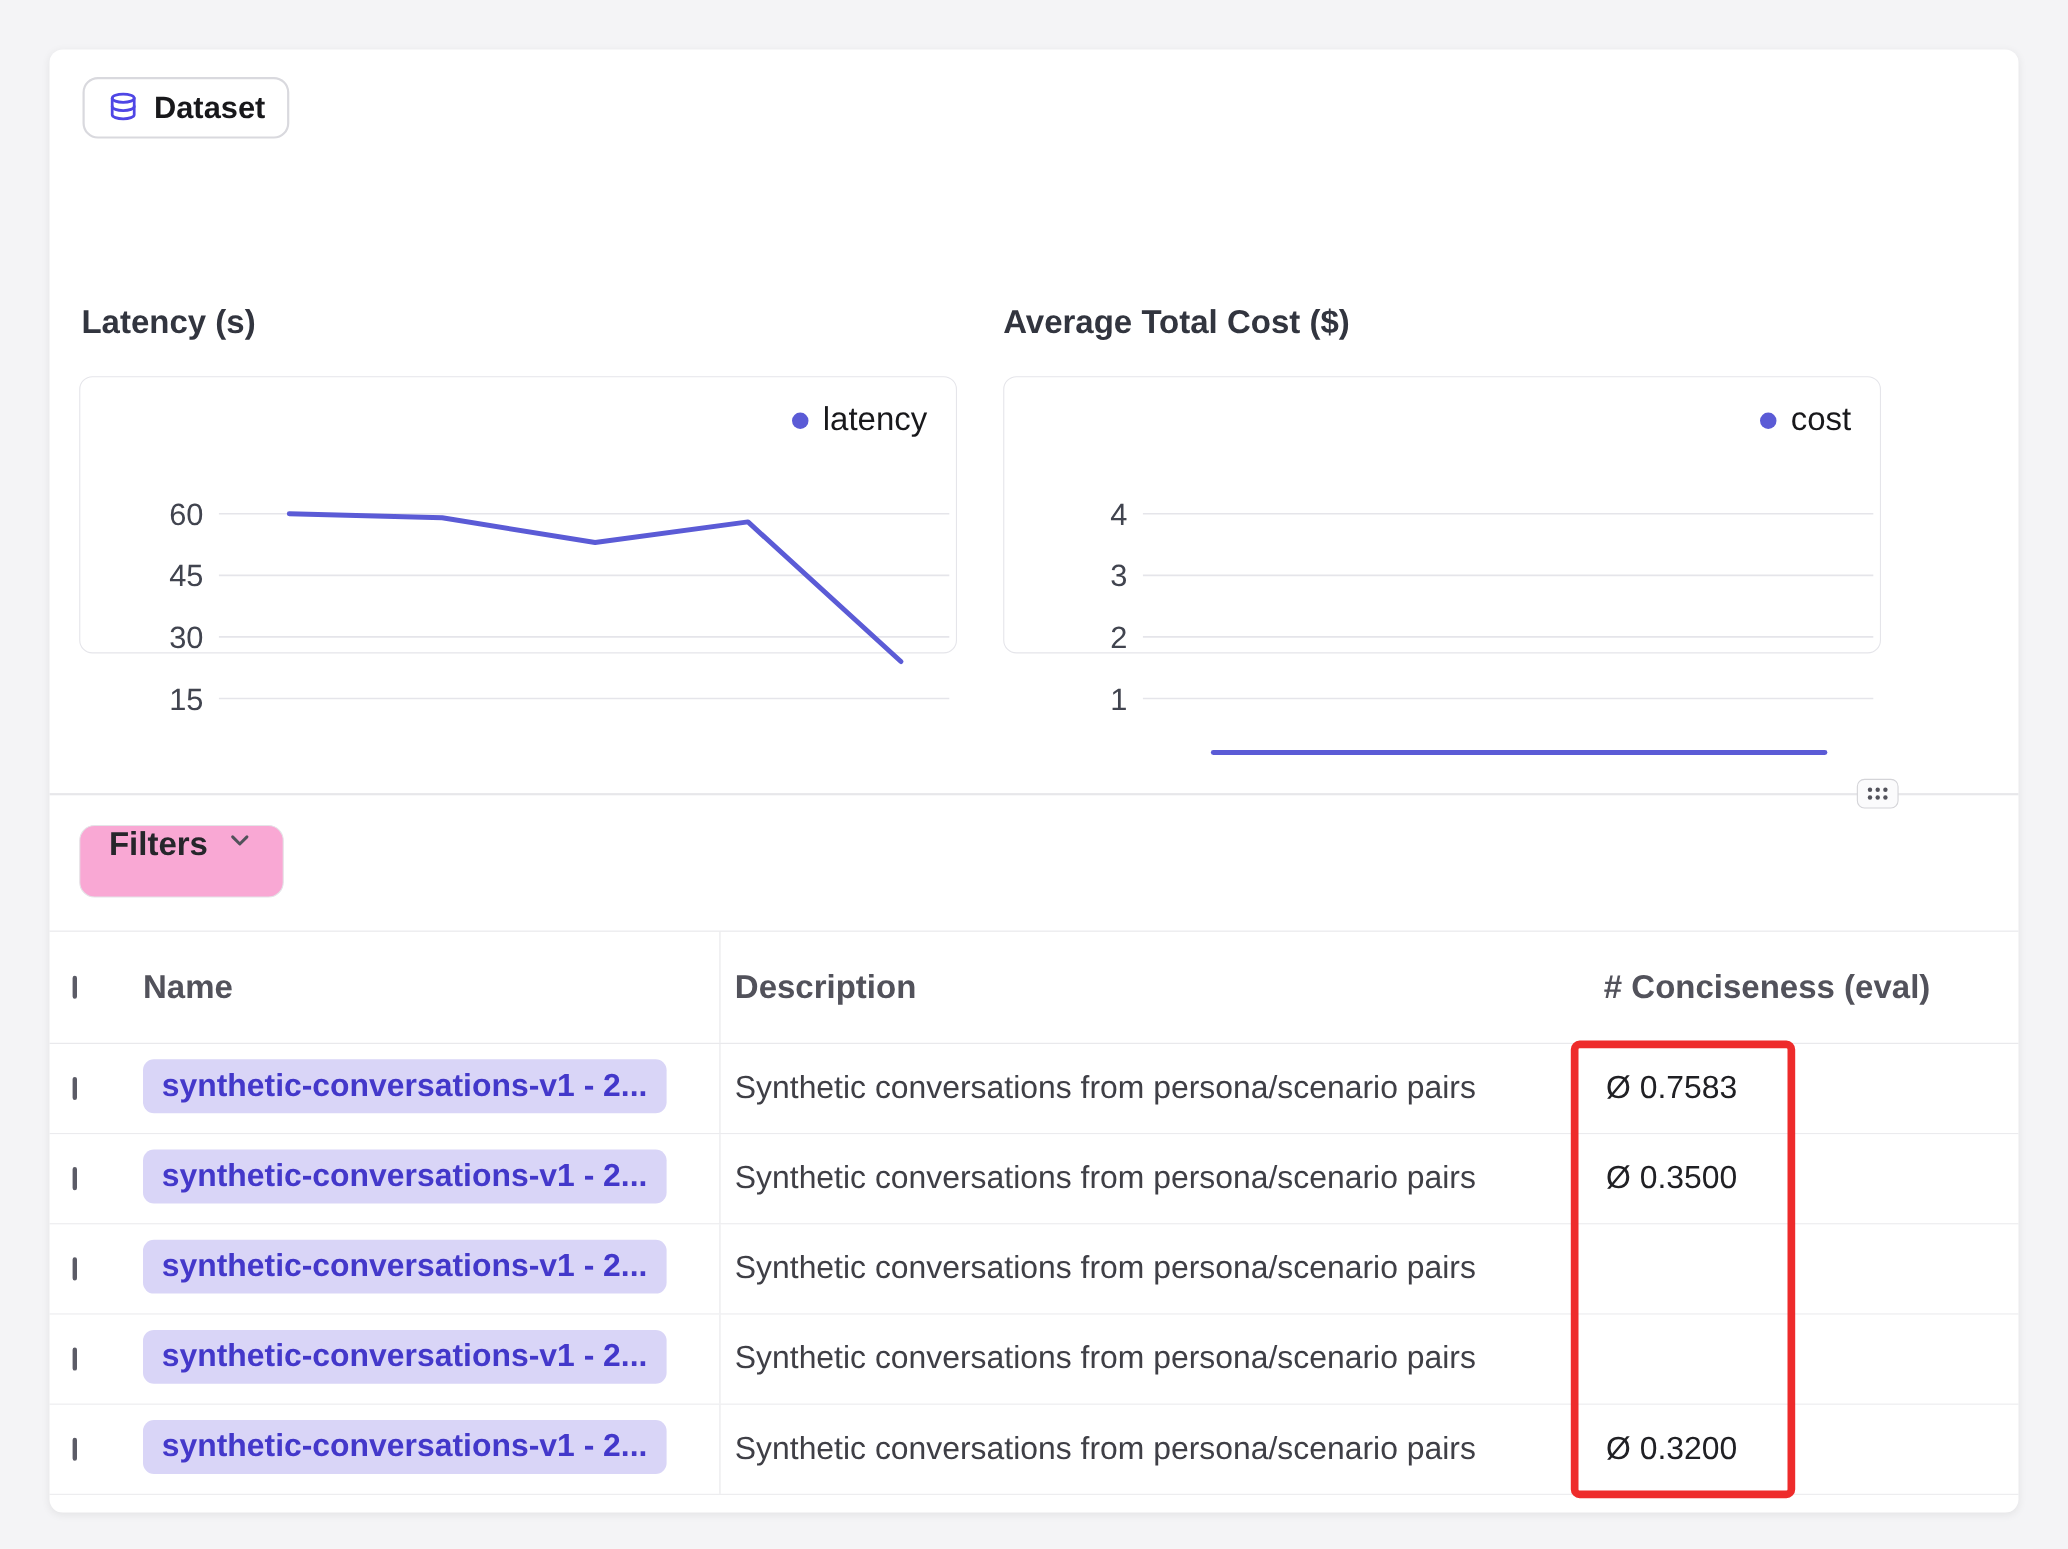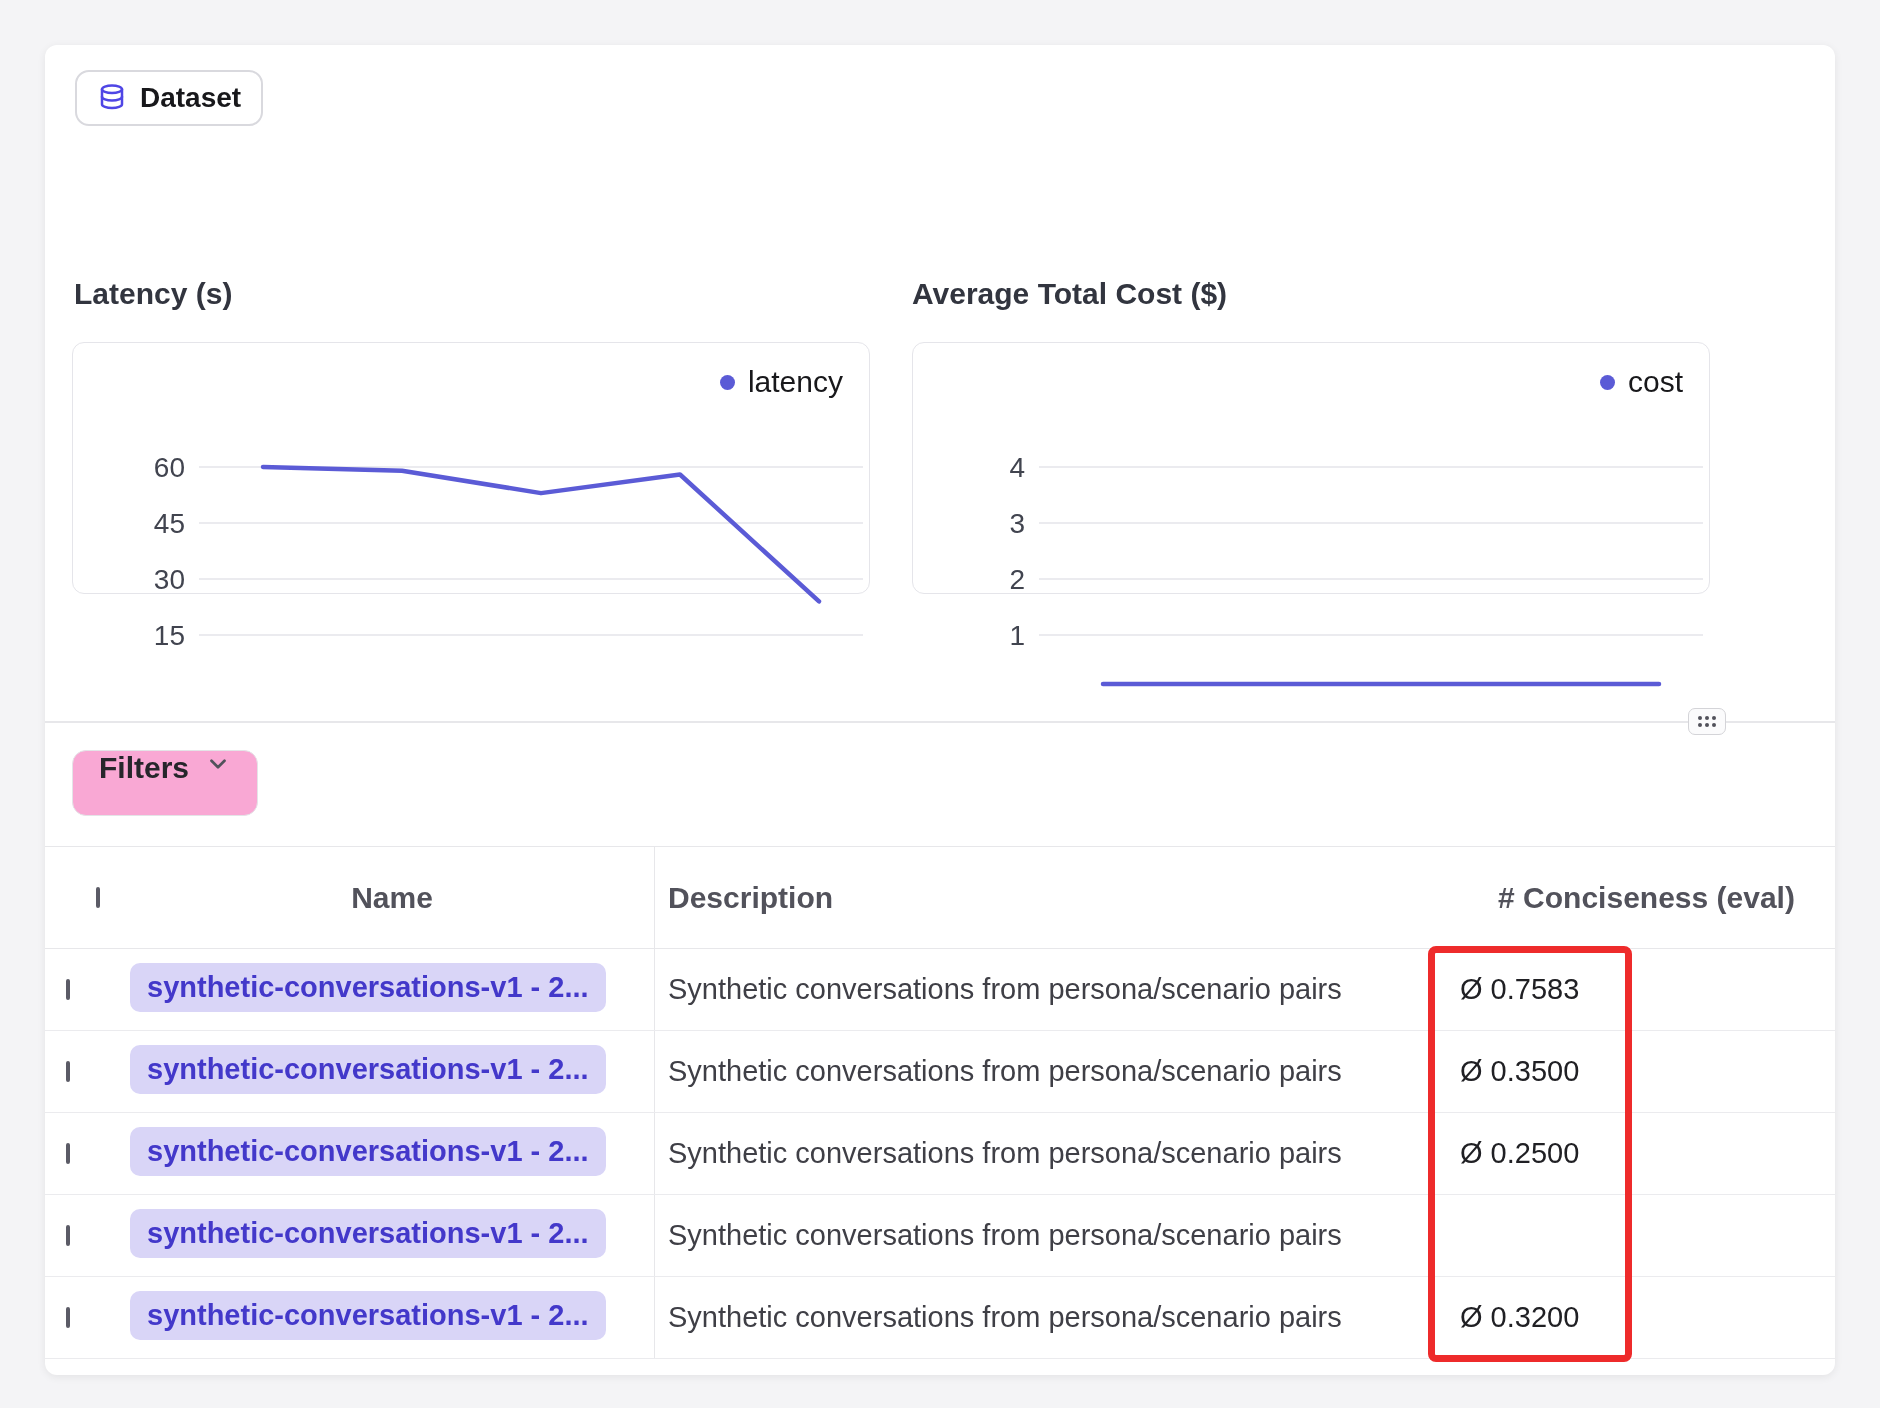--- a/index.html
+++ b/index.html
@@ -44,21 +44,21 @@
   
   .filters-btn { position:absolute; left:27px; top:705px; height:66px; padding:0 26px;
                  display:inline-flex; gap:16px; background:#f9a8d4;
                  border:1.5px solid #e4e4e7; border-radius:14px; font-size:30px; font-weight:600;
                  color:#26262b; cursor:pointer; font-family:"Liberation Sans", sans-serif; }
   .filters-btn svg { width:26px; height:26px; }
 
   
   .table { position:absolute; left:0; top:801px; width:1790px; border-top:1.5px solid #e7e7ea; }
   .thead, .trow { display:grid; grid-template-columns:85px 524px 804px 1fr; align-items:center; }
-  .thead { height:102px; border-bottom:1.5px solid #e7e7ea;text-align:center; }
+  .thead { height:102px; border-bottom:1.5px solid #e7e7ea; }
   .trow  { height:82px;  border-bottom:1.5px solid #ebebee; }
   .cell-desc { border-left:1.5px solid #e7e7ea; height:100%; display:flex; align-items:center; padding-left:13px; }
   .cbx { width:26px; height:26px; border:2px solid #5b5b66; border-radius:7px; margin-left:21px;
          background:#fff; cursor:pointer; }
   .th { font-size:30px; font-weight:600; color:#52525b; }
   .pill { display:inline-block; max-width:506px; padding:8px 17px; background:#d9d5f7; color:#4338ca;
           border-radius:10px; font-size:29px; font-weight:700; white-space:nowrap; overflow:hidden;
           cursor:pointer; }
   .desc-text { font-size:29px; color:#3f3f46; }
   .conc-text { font-size:29px; color:#202024; padding-left:2px; }
@@ -171,21 +171,20 @@
           </div>
         <div class="conc-text">Ø 0.3500</div>
       </div>
 
       <div class="trow">
         <div><span class="cbx"></span></div>
         <div><span class="pill">synthetic-conversations-v1 - 2...</span></div>
         <div class="cell-desc">
             <span class="desc-text">Synthetic conversations from persona/scenario pairs</span>
           </div>
-        <div class="conc-text">Ø 0.2500</div>
       </div>
 
       <div class="trow">
         <div><span class="cbx"></span></div>
         <div><span class="pill">synthetic-conversations-v1 - 2...</span></div>
         <div class="cell-desc">
             <span class="desc-text">Synthetic conversations from persona/scenario pairs</span>
           </div>
       </div>
 

